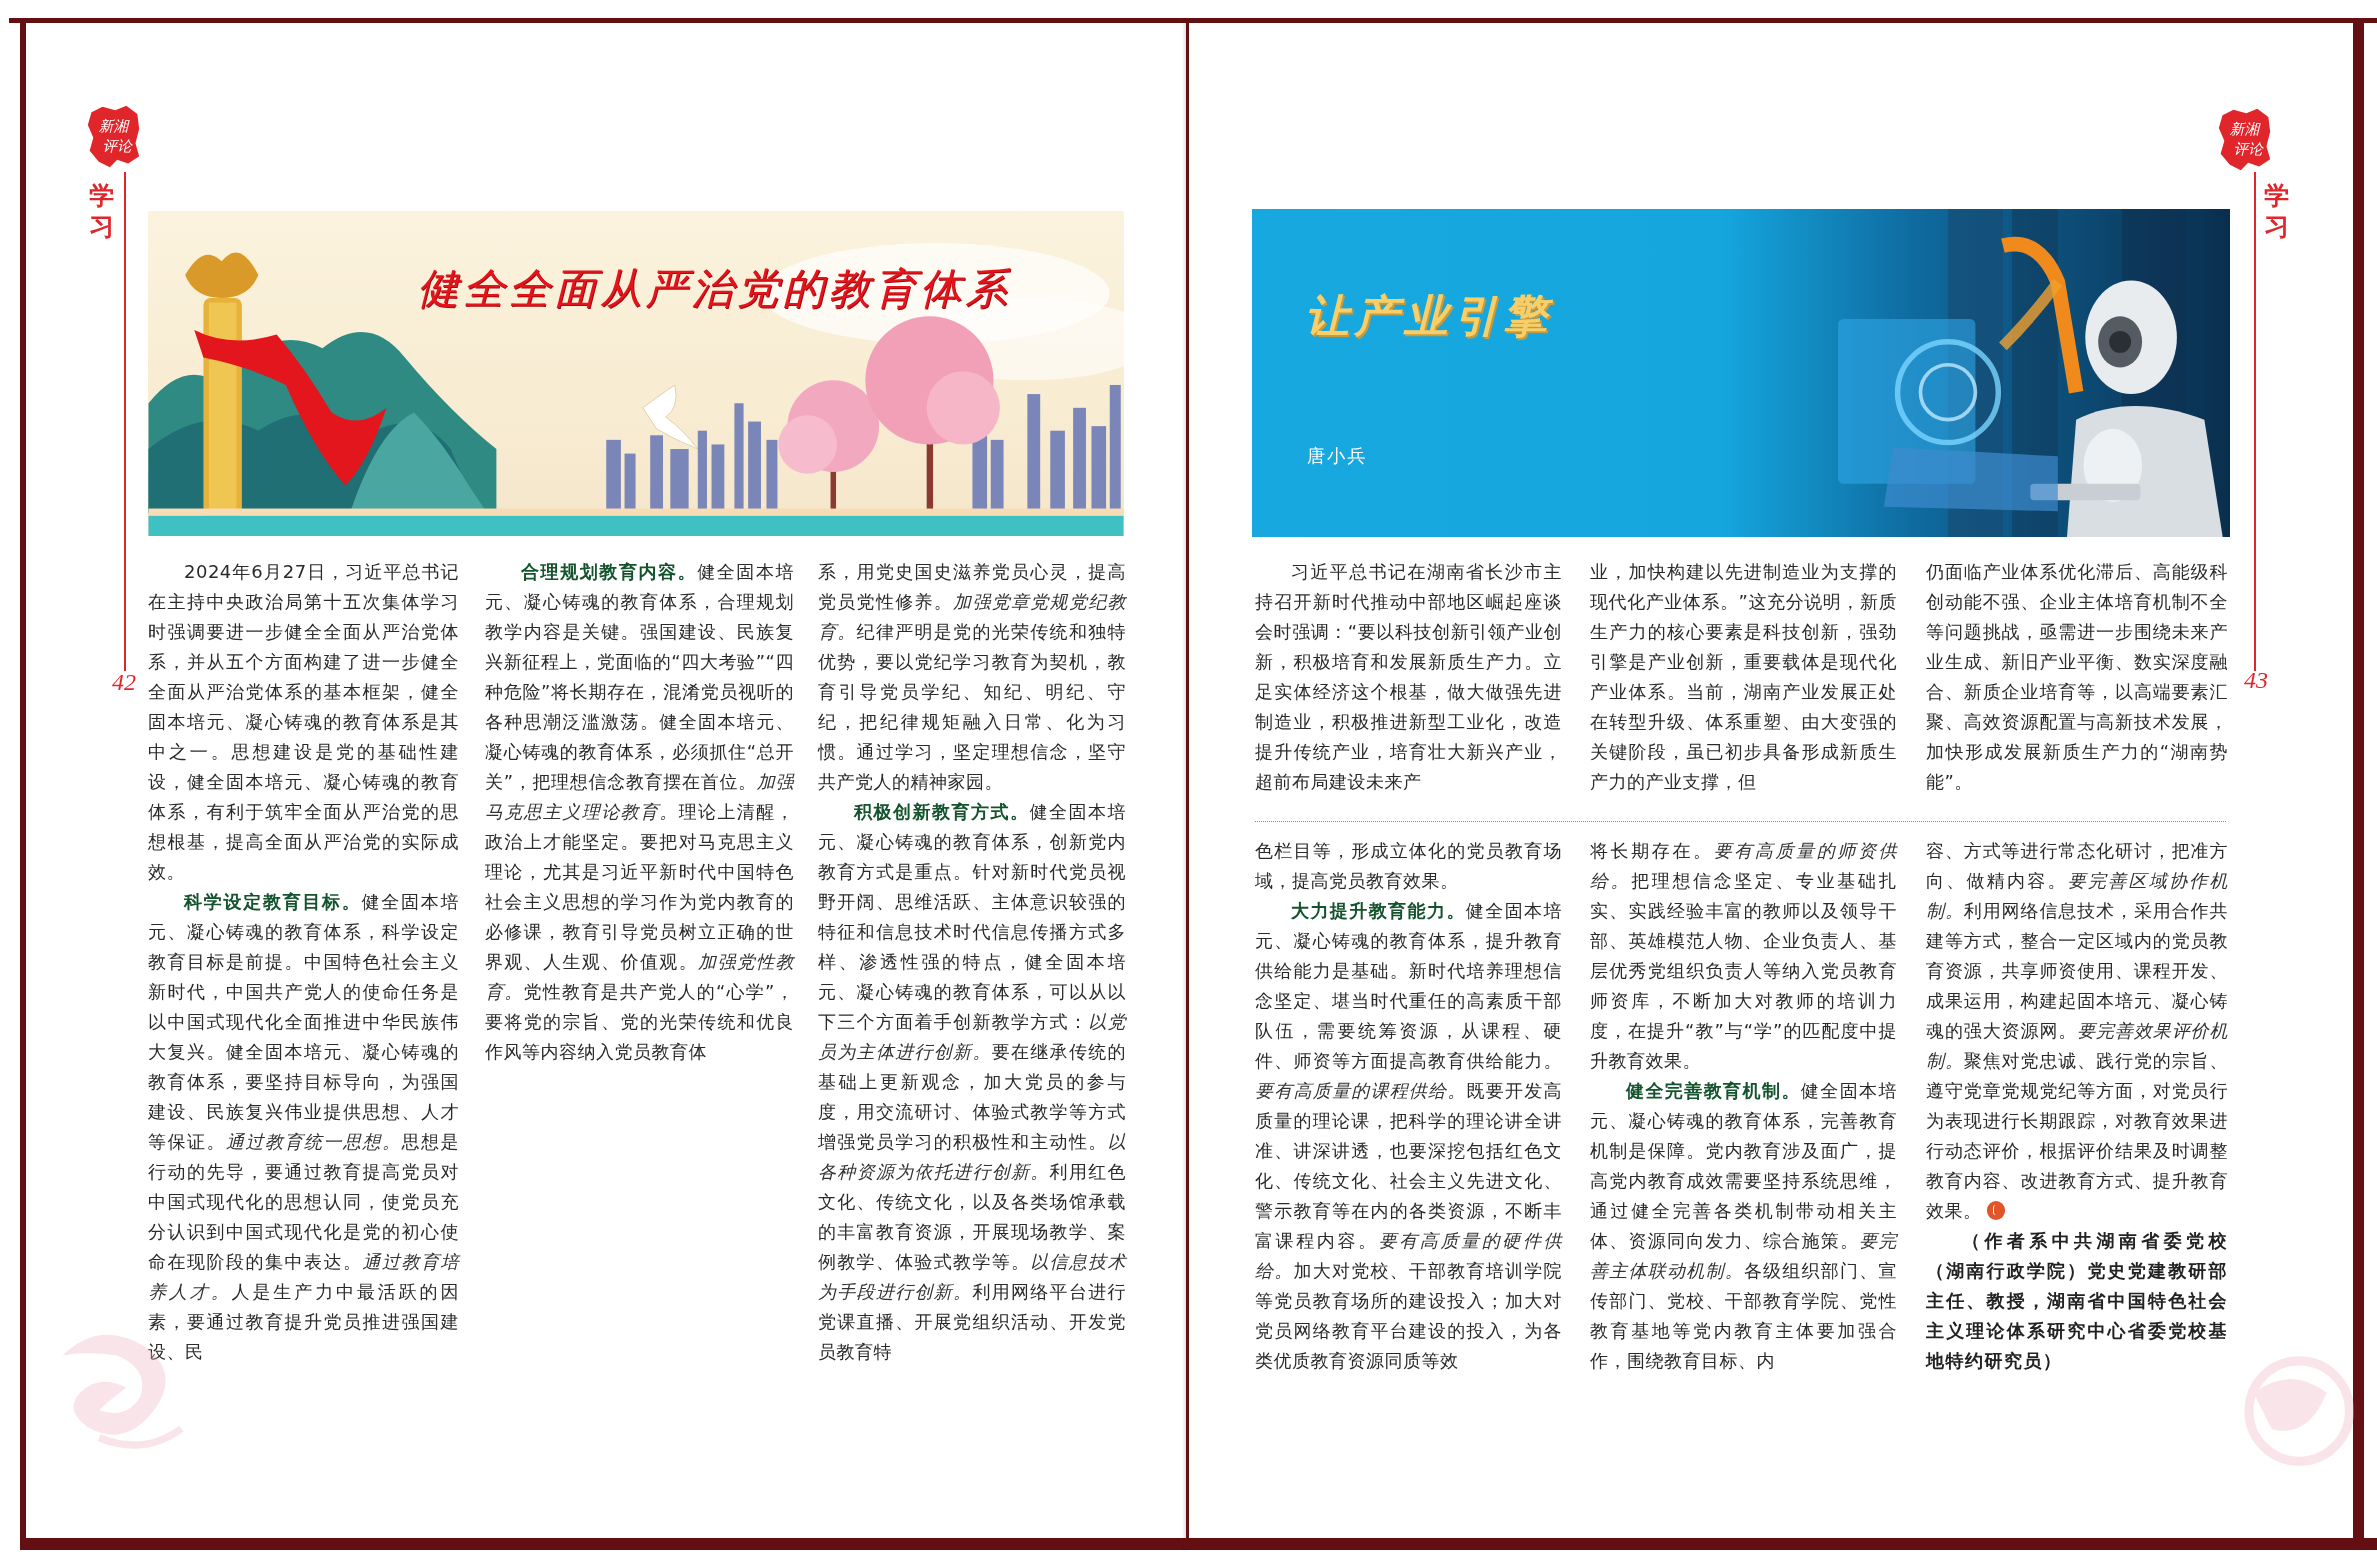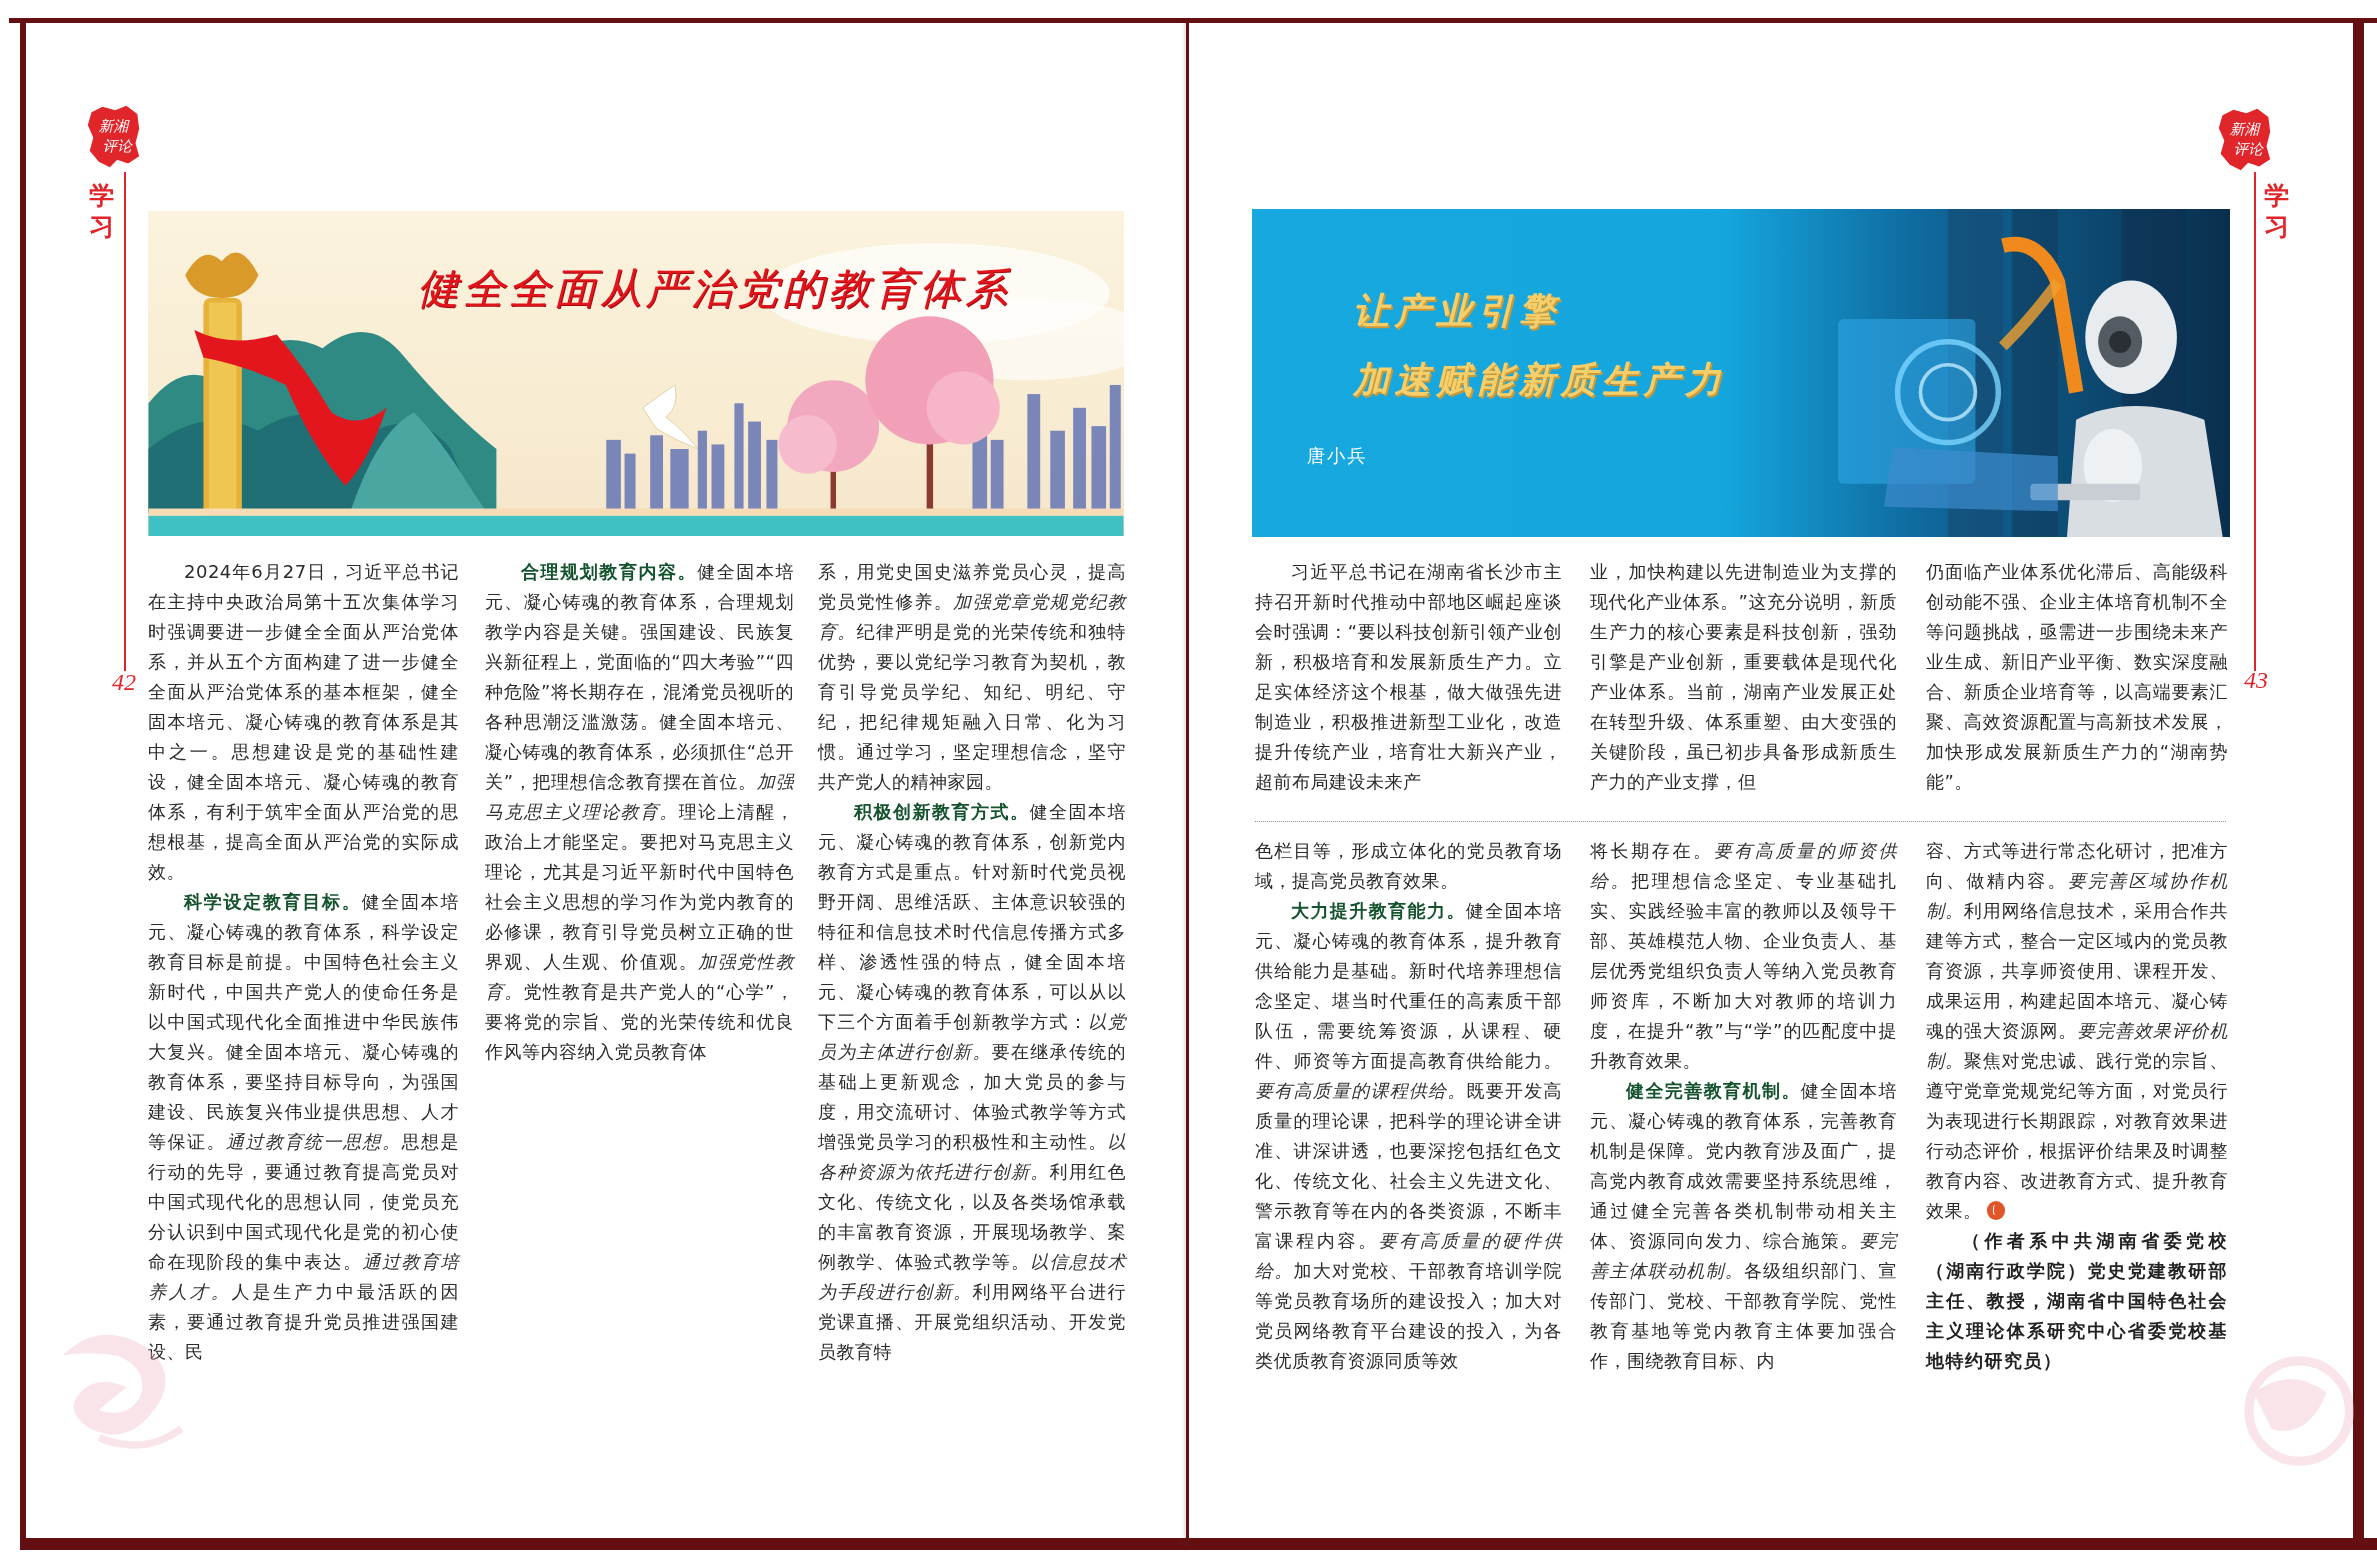--- a/index.html
+++ b/index.html
@@ -21,21 +21,21 @@
   .page-num { position: absolute; font-family: "Liberation Serif", serif; font-style: italic; color: #e0262b; font-size: 24px; }
 
   
   .banner { position: absolute; overflow: hidden; }
   .banner-left { left: 148px; top: 211px; width: 976px; height: 325px; background: linear-gradient(180deg, #fbf3de 0%, #f8ecd2 60%, #f5e6cb 100%); }
   .banner-right { left: 1252px; top: 209px; width: 978px; height: 328px; background: linear-gradient(90deg, #17a8e0 0%, #15a6de 48%, #0f6a9e 68%, #0a2e4d 100%); }
 
   .banner-title-left { position: absolute; left: 0; top: 50px; width: 100%; text-align: center; padding-left: 156px; font-family: "DejaVu Serif", serif; font-weight: normal; font-style: italic; color: #e3141c; font-size: 42px; letter-spacing: 3.7px; text-shadow: 0.9px 0.9px 0 #a8080e; }
   .banner-author-left { position: absolute; left: 0; top: 128px; width: 100%; text-align: center; padding-left: 151px; font-family: "DejaVu Serif", serif; font-size: 18.3px; color: #222; letter-spacing: 1.8px; }
 
-  .banner-title-right { position: absolute; left: 53px; font-family: Liberation Sans, sans-serif; font-weight: bold; font-style: italic; color: #f7cf6a; font-size: 36px; letter-spacing: 5.5px; text-shadow: 1.8px 1.8px 0 #c89a3a; margin-left: 48px; }
+  .banner-title-right { position: absolute; left: 53px; font-family: Liberation Sans, sans-serif; font-weight: bold; font-style: italic; color: #f7cf6a; font-size: 44px; letter-spacing: 5.5px; text-shadow: 1.8px 1.8px 0 #c89a3a; }
   .banner-title-right.l1 { top: 78px; }
   .banner-title-right.l2 { top: 147px; }
   .banner-author-right { position: absolute; left: 55px; top: 234px; font-family: "DejaVu Serif", serif; font-size: 18.3px; color: #ffffff; letter-spacing: 1.8px; }
 
   
   .col { position: absolute; font-size: 18px; line-height: 30px; text-align: justify; text-justify: inter-character; letter-spacing: 0.5px; color: #2a2a2a; }
   .col p { margin: 0; }
   .col p.indent { text-indent: 2em; }
   .col .em { font-family: "DejaVu Serif", serif; font-style: italic; color: #333; }
   .col .h { font-weight: bold; color: #14532d; }
@@ -154,21 +154,20 @@
     <ellipse cx="960" cy="140" rx="50" ry="62" fill="#e8ecef"></ellipse>
     <ellipse cx="948" cy="145" rx="24" ry="28" fill="#555b63"></ellipse>
     <circle cx="948" cy="145" r="12" fill="#2a2f35"></circle>
     <path d="M900 230 Q960 200 1040 230 L1060 358 L890 358 Z" fill="#d9dee3"></path>
     <ellipse cx="940" cy="280" rx="32" ry="40" fill="#eef1f4"></ellipse>
     <rect x="850" y="300" width="120" height="18" rx="4" fill="#c8ced4"></rect>
 
     <path d="M700 260 L880 270 L880 330 L690 325 Z" fill="#3d8ccf" opacity="0.7"></path>
   </svg>
   <div class="banner-title-right l1">让产业引擎</div>
-  <div class="banner-title-right l2">加速赋能新质生产力</div>
   <div class="banner-author-right">唐小兵</div>
 </div>
 
 <div class="col" style="left:148px; top:557px; width:311px;">
     <p class="indent"><span>2024年6月27日，习近平总书记在主持中央政治局第十五次集体学习时强调要进一步健全全面从严治党体系，并从五个方面构建了进一步健全全面从严治党体系的基本框架，健全固本培元、凝心铸魂的教育体系是其中之一。思想建设是党的基础性建设，健全固本培元、凝心铸魂的教育体系，有利于筑牢全面从严治党的思想根基，提高全面从严治党的实际成效。</span></p>
     <p class="indent"><span class="h">科学设定教育目标。</span><span>健全固本培元、凝心铸魂的教育体系，科学设定教育目标是前提。中国特色社会主义新时代，中国共产党人的使命任务是以中国式现代化全面推进中华民族伟大复兴。健全固本培元、凝心铸魂的教育体系，要坚持目标导向，为强国建设、民族复兴伟业提供思想、人才等保证。</span><span class="em">通过教育统一思想。</span><span>思想是行动的先导，要通过教育提高党员对中国式现代化的思想认同，使党员充分认识到中国式现代化是党的初心使命在现阶段的集中表达。</span><span class="em">通过教育培养人才。</span><span>人是生产力中最活跃的因素，要通过教育提升党员推进强国建设、民</span></p>
   </div>
 <div class="col" style="left:485px; top:557px; width:309px;">
     <p class="indent"><span class="h">合理规划教育内容。</span><span>健全固本培元、凝心铸魂的教育体系，合理规划教学内容是关键。强国建设、民族复兴新征程上，党面临的“四大考验”“四种危险”将长期存在，混淆党员视听的各种思潮泛滥激荡。健全固本培元、凝心铸魂的教育体系，必须抓住“总开关”，把理想信念教育摆在首位。</span><span class="em">加强马克思主义理论教育。</span><span>理论上清醒，政治上才能坚定。要把对马克思主义理论，尤其是习近平新时代中国特色社会主义思想的学习作为党内教育的必修课，教育引导党员树立正确的世界观、人生观、价值观。</span><span class="em">加强党性教育。</span><span>党性教育是共产党人的“心学”，要将党的宗旨、党的光荣传统和优良作风等内容纳入党员教育体</span></p>
   </div>

